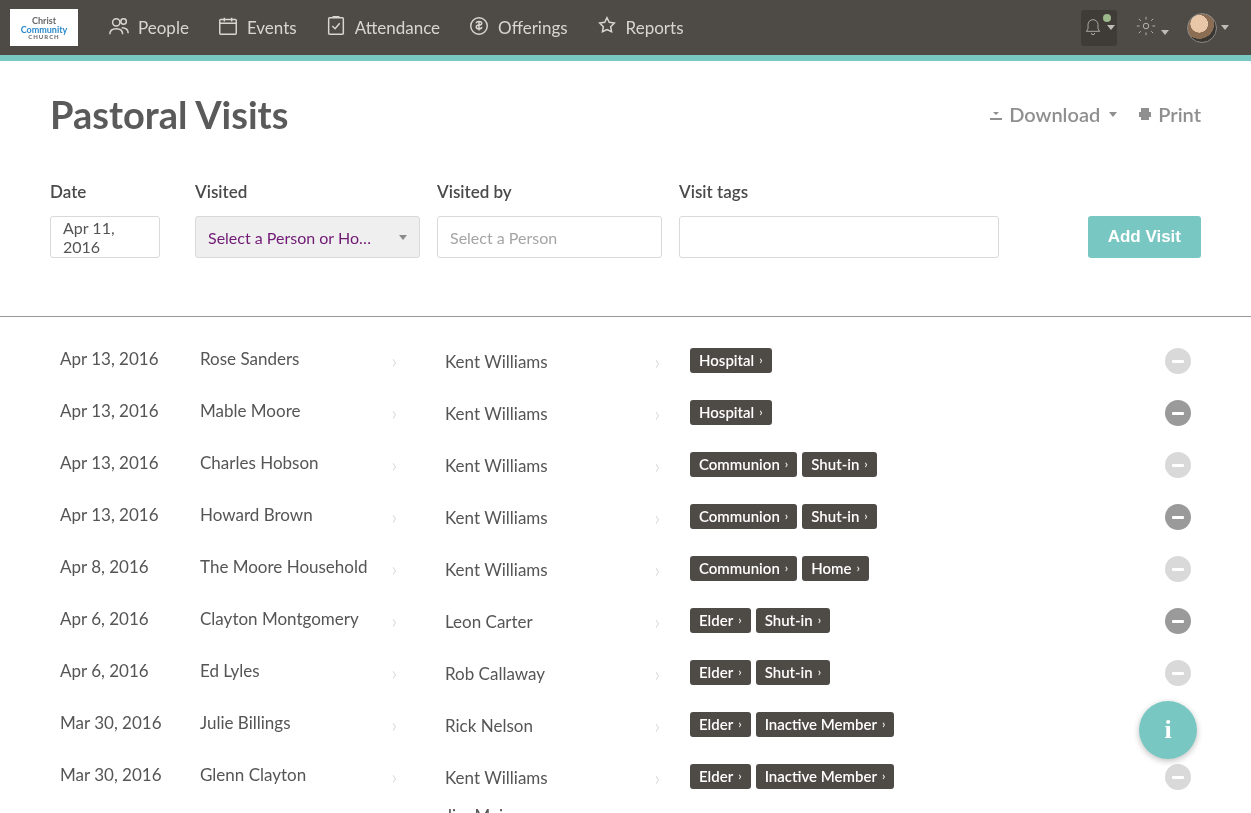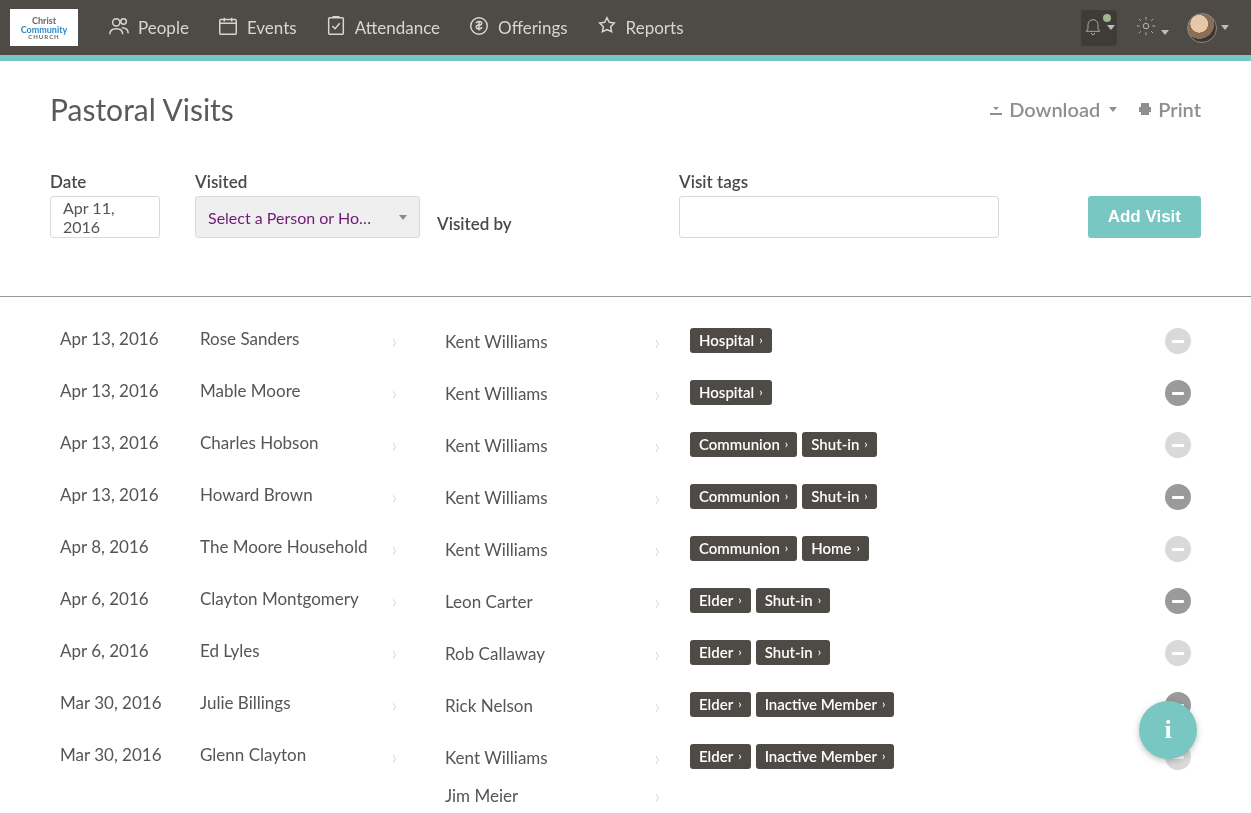--- a/index.html
+++ b/index.html
@@ -14,31 +14,31 @@
 .topright { margin-left:auto; display:flex; align-items:center; gap:18px; }
 .bellwrap { position:relative; width:36px; height:36px; display:flex; align-items:center; justify-content:center; background:rgba(0,0,0,0.18); border-radius:3px;}
 .bellwrap svg{stroke:#bfbbb5;fill:none;width:20px;height:20px;}
 .dot{position:absolute;top:4px;right:6px;width:8px;height:8px;background:#9db88a;border-radius:50%;}
 .caret-down{display:inline-block;width:0;height:0;border-left:4px solid transparent;border-right:4px solid transparent;border-top:5px solid #bfbbb5;margin-left:4px;vertical-align:middle;}
 .gear svg{stroke:#bfbbb5;fill:none;width:22px;height:22px;}
 .avatar{width:30px;height:30px;border-radius:50%;background:radial-gradient(circle at 40% 35%, #e8c7a8 0 35%, #8a6d52 36% 60%, #3a3631 61% 100%);border:1px solid #888;}
 .teal-strip{height:6px;background:#79c7c2;}
 .page{padding:30px 50px 40px;}
 .page-head{display:flex;align-items:center;margin-bottom:44px;}
-.page-title{font-size:30px;font-weight:400;color:#5a5a5a;}
+.page-title{font-size:38px;font-weight:700;color:#5a5a5a;}
 .head-actions{margin-left:auto;display:flex;gap:20px;color:#8f8f8f;font-size:20px;font-weight:600;}
 .head-actions .act{display:flex;align-items:center;gap:5px;cursor:pointer;}
 .head-actions svg{width:16px;height:16px;fill:#8f8f8f;}
 .filters{display:flex;gap:0;align-items:flex-end;margin-bottom:18px;}
 .fcol{margin-right:0;}
 .fcol-date{width:145px;}
 .fcol-visited{width:242px;}
 .fcol-by{width:242px;}
 .fcol-tags{width:324px;}
-.fcol label{display:block;font-size:17px;font-weight:600;color:#4a4a4a;margin-bottom:4px;}
+.fcol label{display:block;font-size:17px;font-weight:600;color:#4a4a4a;margin-bottom:14px;}
 .input,.select{height:42px;border:1px solid #d9d9d9;border-radius:3px;background:#fff;padding:4px 12px;font-size:16px;color:#555;display:flex;align-items:center;}
 .fcol-date .input{width:110px;}
 .select{background:#efefef;color:#701a75;justify-content:space-between;width:225px;cursor:pointer;}
 .select .txt{white-space:nowrap;overflow:hidden;text-overflow:ellipsis;max-width:170px;}
 .fcol-by .input{width:225px;color:#a5a5a5;}
 .fcol-tags .input{width:320px;}
 .addbtn{margin-left:auto;background:#79c7c2;color:#fff;font-weight:600;font-size:17px;border:none;border-radius:3px;height:42px;padding:0 20px;cursor:pointer;}
 .divider{height:1px;background:#999;margin:0 -50px 0;}
 .rows{padding-top:18px;}
 .row{display:flex;align-items:flex-start;padding:13px 10px;font-size:17px;color:#555;}
@@ -158,20 +158,23 @@
     </div>
     <div class="fcol fcol-visited">
       <label>Visited</label>
       <div class="select">
         <span class="txt">Select a Person or Hou…</span>
         <span class="caret-down" style="border-top-color:#8a8a8a"></span>
       </div>
     </div>
     <div class="fcol fcol-by">
       <label>Visited by</label>
+      <div class="input">
+            <span>Select a Person</span>
+          </div>
     </div>
     <div class="fcol fcol-tags">
       <label>Visit tags</label>
       <div class="input"></div>
     </div>
     <button class="addbtn">Add Visit</button>
   </div>
 </div>
 <div class="divider"></div>
 <div class="page" style="padding-top:0;">

